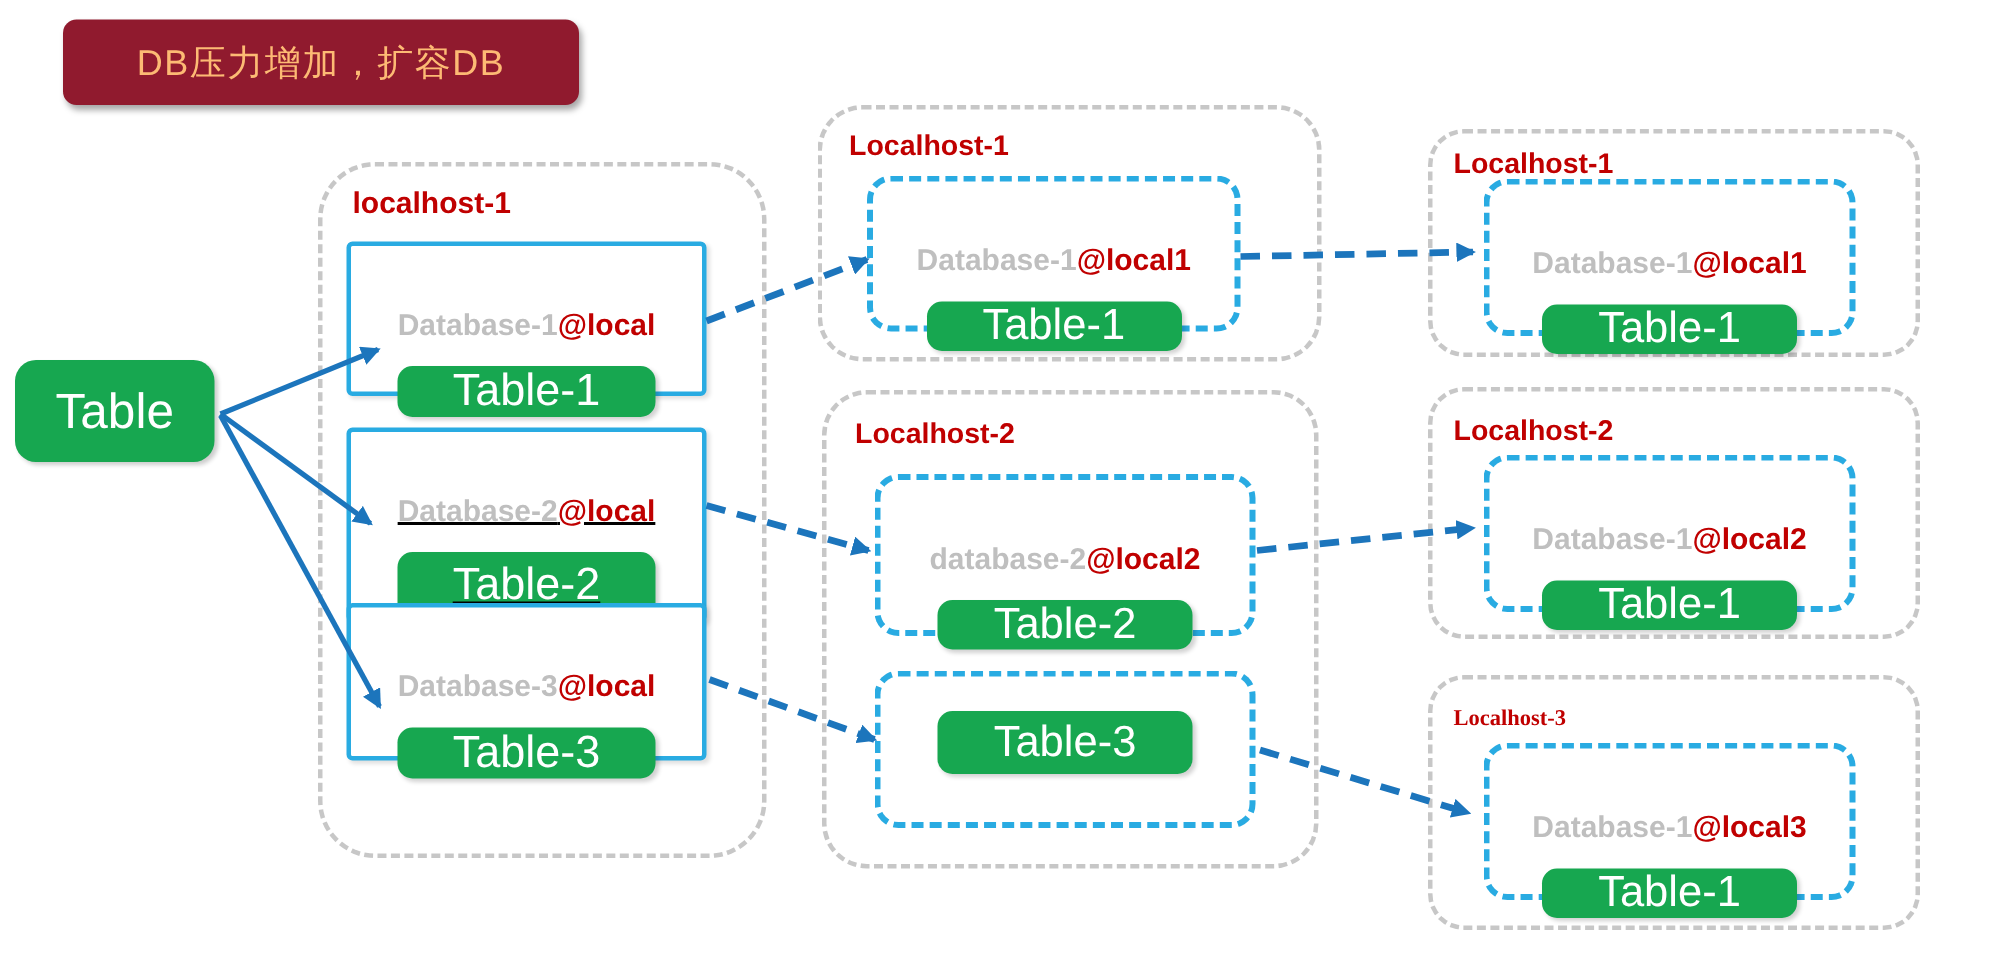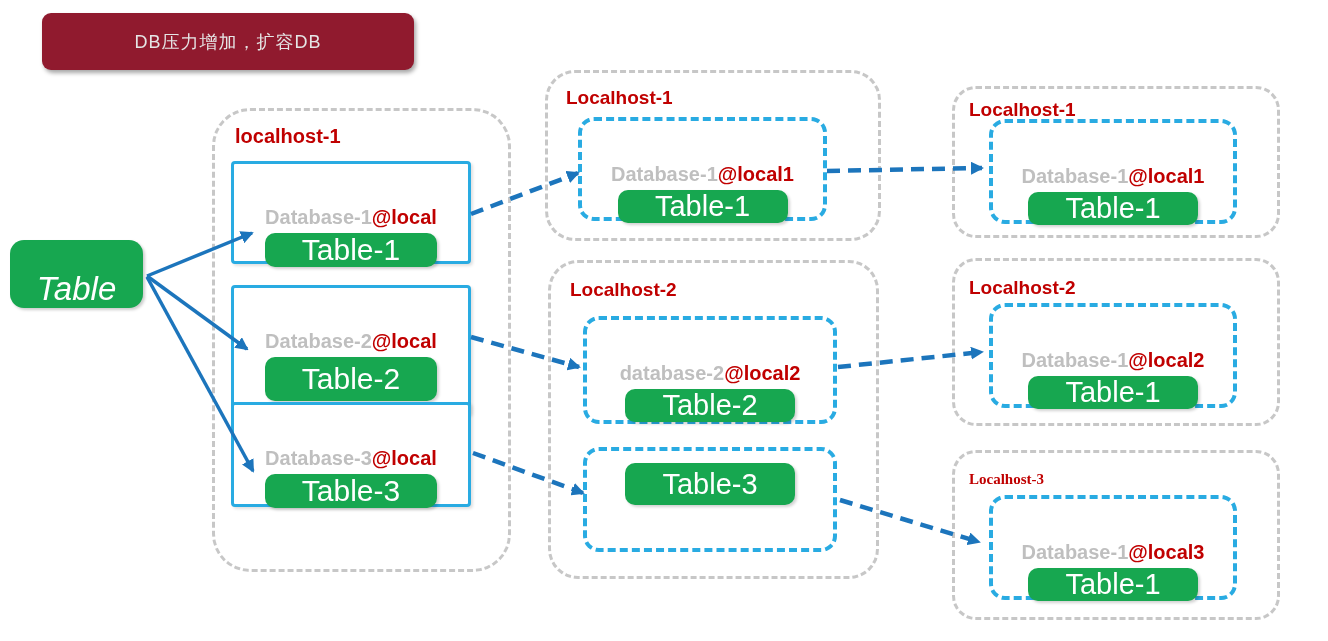--- a/index.html
+++ b/index.html
@@ -1,27 +1,27 @@
 <!DOCTYPE html>
 <html><head>
 <meta charset="utf-8">
 <style>
   html,body{margin:0;padding:0;background:#ffffff;}
   body{font-family:"Liberation Sans","DejaVu Sans",sans-serif;}
   #canvas{position:relative;width:1328px;height:641px;background:#ffffff;overflow:hidden;}
 
   
-  #banner{position:absolute;left:42px;top:13px;width:372px;height:57px;background:#901A2E;
-    border-radius:9px;color:#e5e5e5;font-size:18px;display:flex;align-items:center;justify-content:center;
+  #banner{position:absolute;left:42px;top:13px;width:344px;height:57px;background:#901A2E;
+    border-radius:9px;color:#fdba74;font-size:24px;display:flex;align-items:center;justify-content:center;
     box-shadow:2px 3px 4px rgba(0,0,0,.35);letter-spacing:1px;}
 
   
   #source-table{position:absolute;left:10px;top:240px;width:133px;height:68px;background:#17A750;
-    border-radius:14px;color:#fff;font-size:33px;display:flex;align-items:flex-end;justify-content:center;
-    box-shadow:2px 2px 3px rgba(0,0,0,.2);font-style:italic;}
+    border-radius:14px;color:#fff;font-size:33px;display:flex;align-items:center;justify-content:center;
+    box-shadow:2px 2px 3px rgba(0,0,0,.2);}
 
   
   .host{position:absolute;border:3px dashed #C7C7C7;background:transparent;}
   .host-label{position:absolute;font-weight:bold;color:#C00000;white-space:nowrap;}
 
   #stage1{left:212px;top:108px;width:293px;height:458px;border-radius:38px;}
   #stage1 .host-label{left:20px;top:14px;font-size:20px;}
 
   #s2h1{left:545px;top:70px;width:330px;height:165px;border-radius:30px;}
   #s2h1 .host-label{left:18px;top:14px;font-size:19px;}
@@ -39,35 +39,35 @@
   .db-box{position:absolute;display:flex;flex-direction:column;align-items:center;
     padding-top:9px;box-sizing:border-box;background:#ffffff;}
   .db-solid{border:3px solid #29ABE2;border-radius:4px;box-shadow:2px 2px 3px rgba(0,0,0,.12);}
   .db-dash{border:4px dashed #29ABE2;border-radius:16px;}
   .db-label{font-weight:bold;font-size:20px;line-height:25px;white-space:nowrap;margin-top:32px;}
   .db-name{color:#BFBFBF;}
   .db-loc{color:#C00000;}
 
   
   #s1b1{left:16px;top:50px;width:240px;height:103px;}
-  #s1b2{left:16px;top:174px;width:240px;height:130px;}
+  #s1b2{left:16px;top:174px;width:240px;height:130px;text-decoration:underline;}
   #s1b3{left:16px;top:291px;width:240px;height:105px;}
 
   
   #s2h1 .db-dash{left:30px;top:44px;width:249px;height:104px;}
   #s2b2{left:32px;top:53px;width:254px;height:108px;}
   #s2b3{left:32px;top:184px;width:254px;height:105px;}
 
   
   #s3h1 .db-dash{left:34px;top:30px;width:248px;height:105px;}
   #s3h2 .db-dash{left:34px;top:42px;width:248px;height:105px;}
   #s3h3 .db-dash{left:34px;top:42px;width:248px;height:105px;}
 
   
-  .chip{margin-top:3px;background:#17A750;color:#fff;border-radius:10px;
+  .chip{margin-top:14px;background:#17A750;color:#fff;border-radius:10px;
     display:flex;align-items:center;justify-content:center;
     box-shadow:2px 2px 3px rgba(0,0,0,.18);}
   .chip-lg{width:172px;height:44px;font-size:30px;}
   .chip-md{width:170px;height:42px;font-size:29px;}
 
   
   #arrows{position:absolute;left:0;top:0;width:1328px;height:641px;pointer-events:none;z-index:6;}
 </style>
 </head>
 <body>

